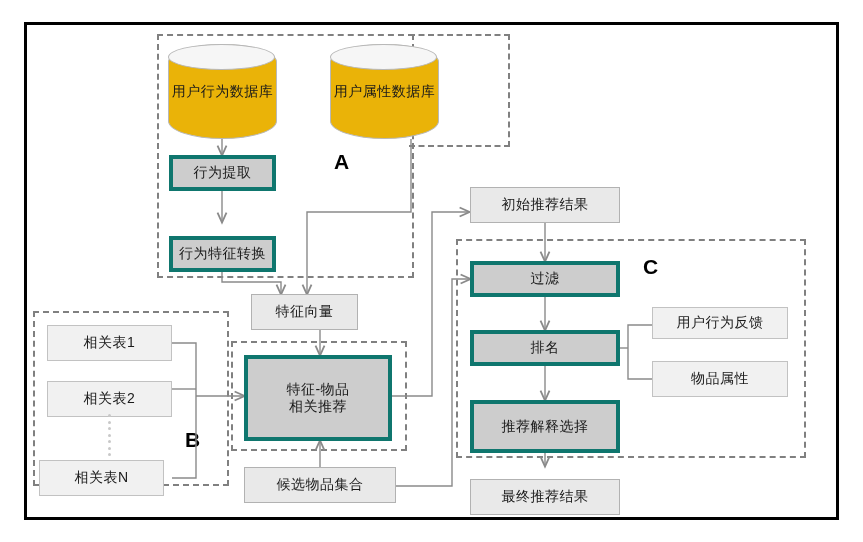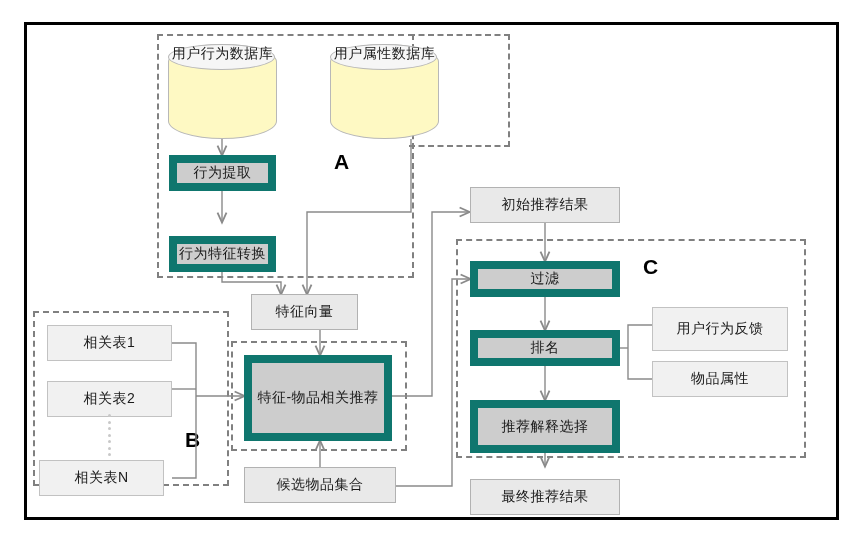--- a/index.html
+++ b/index.html
@@ -4,26 +4,26 @@
 <style>
   html,body{margin:0;padding:0;background:#ffffff;}
   body{font-family:"Liberation Sans","DejaVu Sans",sans-serif;}
   #stage{position:relative;width:863px;height:542px;background:#ffffff;overflow:hidden;}
   #frame{position:absolute;left:24px;top:22px;width:815px;height:498px;border:3px solid #000000;box-sizing:border-box;background:#ffffff;}
   svg.wires{position:absolute;left:0;top:0;width:863px;height:542px;pointer-events:none;}
 
   .node{position:absolute;box-sizing:border-box;display:flex;align-items:center;justify-content:center;text-align:center;
         font-size:14px;color:#1a1a1a;line-height:1.25;letter-spacing:.5px;}
   .node.light{background:#e9e9e9;border:1px solid #b2b2b2;}
-  .node.dark{background:#cdcdcd;border:8px solid #0f766e;}
+  .node.dark{background:#cdcdcd;border:4px solid #0f766e;}
   .node.pale{background:#f1f1f1;border:1px solid #c2c2c2;}
 
-  .cyl{position:absolute;box-sizing:border-box;display:flex;justify-content:center;
+  .cyl{position:absolute;box-sizing:border-box;display:flex;align-items:center;justify-content:center;
        font-size:14px;color:#1a1a1a;letter-spacing:.5px;
-       background:#fef9c3;border:1px solid #b8b8b8;border-radius:50%/18px;}
+       background:#eab308;border:1px solid #b8b8b8;border-radius:50%/18px;}
   .cyl .cap{position:absolute;left:-1px;top:-1px;width:100%;height:26px;box-sizing:border-box;
        border:1px solid #b8b8b8;border-radius:50%;background:#f6f6f6;}
   .cyl .lbl{position:relative;z-index:2;}
 
   .group{position:absolute;box-sizing:border-box;border:2px dashed #808080;}
   .gtag{position:absolute;font-size:21px;font-weight:bold;color:#000;font-family:"Liberation Sans",sans-serif;}
 
   .vdots{position:absolute;display:flex;flex-direction:column;justify-content:space-between;align-items:center;}
   .vdots i{display:block;width:3px;height:3px;background:#c8c8c8;border-radius:50%;}
 </style>
@@ -114,33 +114,33 @@
       <i></i>
       <i></i>
       <i></i>
       <i></i>
       <i></i>
       <i></i>
   </div>
 
   <div class="node pale" style="left:39px;top:460px;width:125px;height:36px;">相关表N</div>
 
-  <div class="node dark" style="left:244px;top:355px;width:148px;height:86px;flex-direction:row;">
+  <div class="node dark" style="left:244px;top:355px;width:148px;height:86px;flex-direction:column;">
     <span>特征-物品</span>
     <span>相关推荐</span>
   </div>
 
   <div class="node light" style="left:244px;top:467px;width:152px;height:36px;">候选物品集合</div>
 
   <div class="node dark" style="left:470px;top:261px;width:150px;height:36px;">过滤</div>
 
   <div class="node light" style="left:470px;top:187px;width:150px;height:36px;">初始推荐结果</div>
 
   <div class="node dark" style="left:470px;top:330px;width:150px;height:36px;">排名</div>
 
-  <div class="node pale" style="left:652px;top:307px;width:136px;height:44px;">用户行为反馈</div>
+  <div class="node pale" style="left:652px;top:307px;width:136px;height:32px;">用户行为反馈</div>
 
   <div class="node pale" style="left:652px;top:361px;width:136px;height:36px;">物品属性</div>
 
   <div class="node dark" style="left:470px;top:400px;width:150px;height:53px;">推荐解释选择</div>
 
   <div class="node light" style="left:470px;top:466px;width:150px;height:36px;margin-top:13px;">最终推荐结果</div>
 </div>
 
 </body></html>

